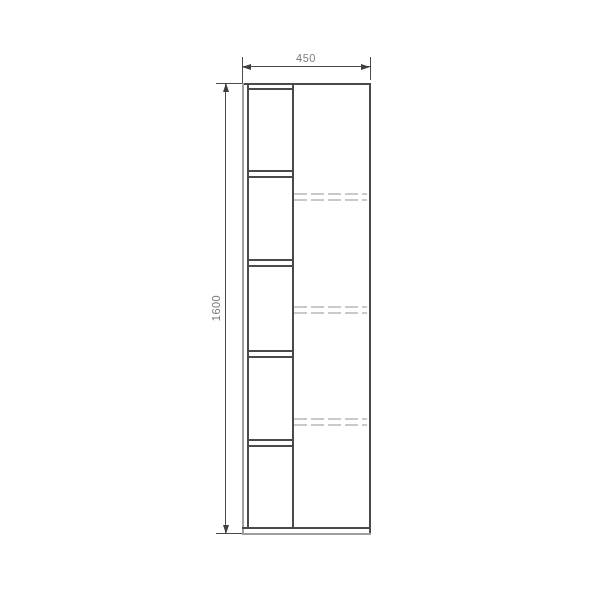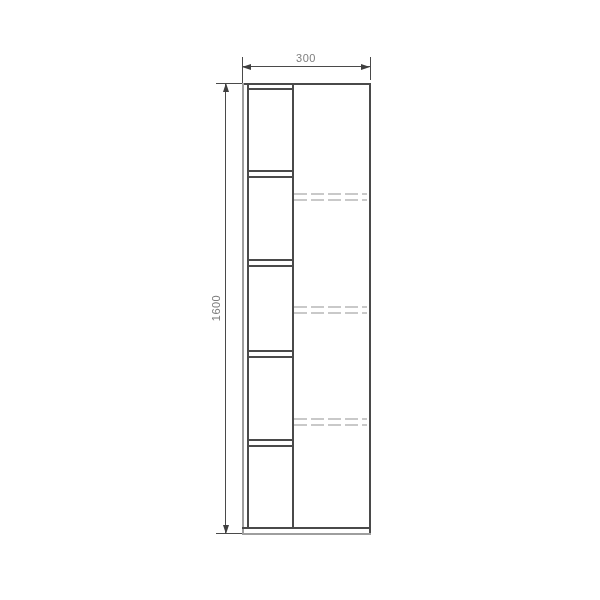--- a/index.html
+++ b/index.html
@@ -76,21 +76,21 @@
       <div class="dline" style="left: 248px; top: 445px; width: 44px; height: 1.5px;"></div>
       <div class="dline dashed" style="left: 294px; top: 193px; width: 73px; height: 1.5px;"></div>
       <div class="dline dashed" style="left: 294px; top: 199px; width: 73px; height: 1.5px;"></div>
       <div class="dline dashed" style="left: 294px; top: 306px; width: 73px; height: 1.5px;"></div>
       <div class="dline dashed" style="left: 294px; top: 312px; width: 73px; height: 1.5px;"></div>
       <div class="dline dashed" style="left: 294px; top: 418px; width: 73px; height: 1.5px;"></div>
       <div class="dline dashed" style="left: 294px; top: 424px; width: 73px; height: 1.5px;"></div>
     </div>
 
   <div id="dim-top">
-    <span class="dim-label horizontal" id="dim-top-label" style="left: 306px; top: 64px;">300</span>
+    <span class="dim-label horizontal" id="dim-top-label" style="left: 306px; top: 64px;">450</span>
   <div class="dline" style="left: 242px; top: 57px; width: 1px; height: 26px;"></div>
       <div class="dline" style="left: 369.5px; top: 57px; width: 1px; height: 23px;"></div>
       <div class="dline" style="left: 242px; top: 66px; width: 128px; height: 1px;"></div>
       <div class="arrow left" style="left: 242px; top: 63.5px;"></div>
       <div class="arrow right" style="left: 361px; top: 63.5px;"></div>
     </div>
 
   <div id="dim-left">
     <span class="dim-label vertical" id="dim-left-label" style="left: 216px; top: 308px;">1600</span>
   <div class="dline" style="left: 216px; top: 82.5px; width: 26px; height: 1px;"></div>

